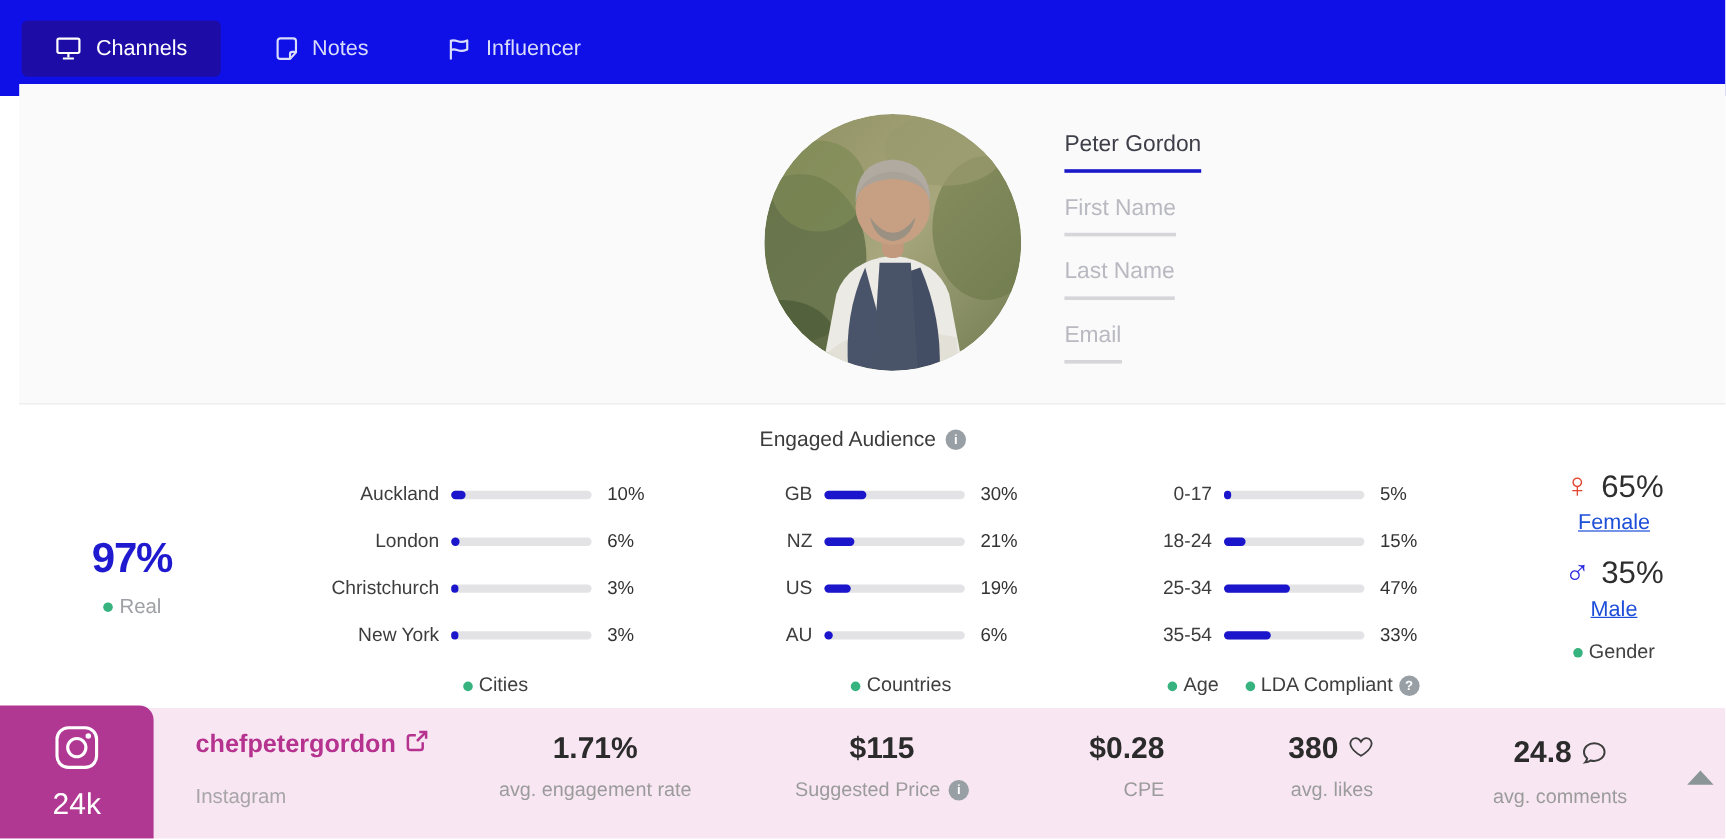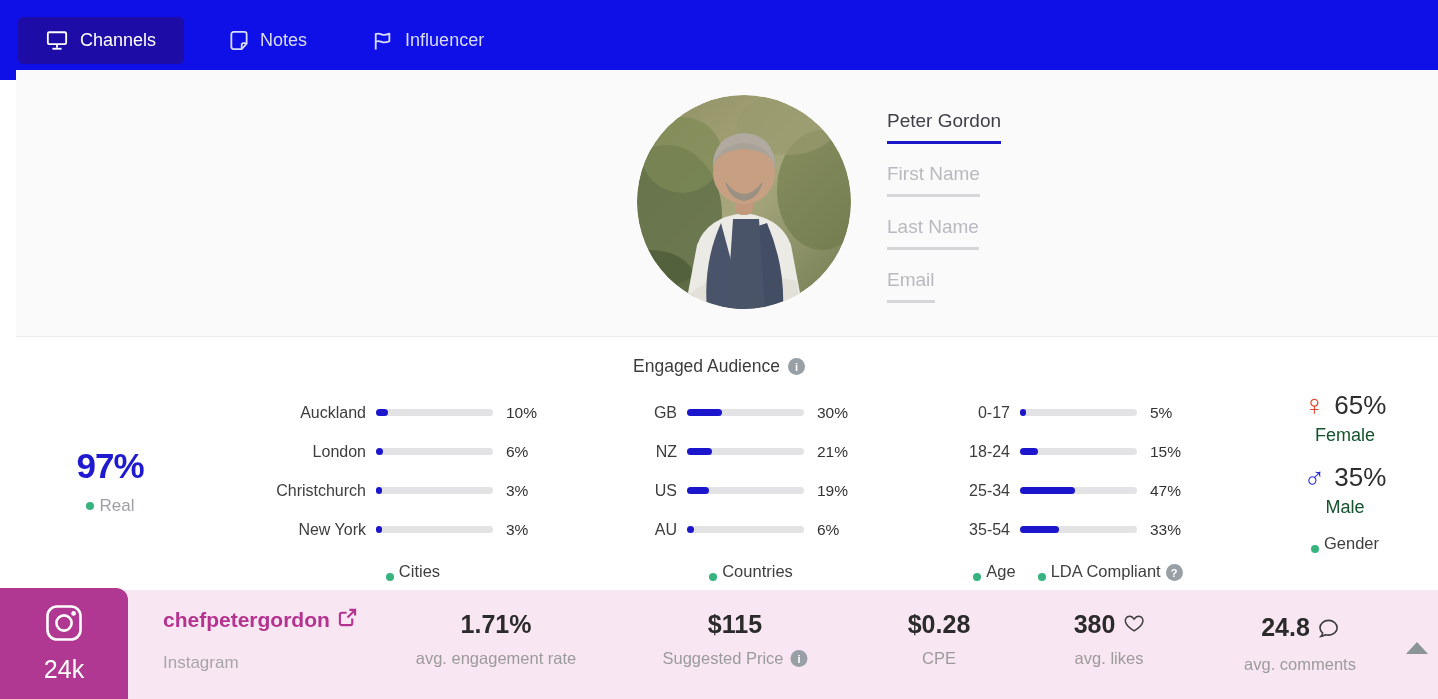--- a/index.html
+++ b/index.html
@@ -52,45 +52,45 @@
 
   .col-cities { left:270px; width:286px; }
   .col-cities .bar-label { width:96px; }
   .col-countries { left:637px; width:228px; }
   .col-countries .bar-label { width:40px; }
   .col-age { left:958px; width:240px; }
   .col-age .bar-label { width:52px; }
 
   .legend { margin-top:13px; display:flex; align-items:center; justify-content:center;
             gap:22px; font-size:16.5px; color:#3f3f3f; }
-  .legend-item { display:flex; align-items:flex-end; gap:5px; }
+  .legend-item { display:flex; align-items:center; gap:5px; }
   .dot { width:8px; height:8px; border-radius:50%; background:#36b37e; flex:none; }
 
   .gender-col { position:absolute; left:1275px; top:52px; width:140px; text-align:center; }
   .g-block { margin-bottom:16px; }
   .g-row { display:flex; align-items:center; justify-content:center; gap:9px; }
   .g-sym { font-size:29px; line-height:1; font-weight:bold; }
   .g-sym.female { color:#e3442e; }
   .g-sym.male { color:#2a2ae0; }
   .g-val { font-size:26px; font-weight:normal; color:#2e2e2e; }
-  .g-lbl { margin-top:4px; font-size:18px; color:#14532d; }
+  .g-lbl { margin-top:4px; font-size:18px; color:#1d4ed8;text-decoration:underline; }
 
   
   .channel-bar { position:absolute; top:590px; left:0; width:100%; height:109px;
                  background:#f8e7f3; }
   .ig-block { position:absolute; left:0; top:-2px; width:128px; height:111px;
               background:#b13892; border-top-right-radius:12px;
               display:flex; flex-direction:column; align-items:center;
               justify-content:center; gap:8px; color:#fff; cursor:pointer; }
   .ig-count { font-size:25px; color:#fff; }
   .stat { position:absolute; top:20px; text-align:center; transform:translateX(-50%); }
   .stat-val { font-size:25px; font-weight:bold; color:#2b2b2b;
               display:flex; align-items:center; justify-content:center; gap:8px; }
   .stat-lbl { margin-top:10px; font-size:16.5px; color:#9b9b9b;
-              display:flex; align-items:center; justify-content:center; gap:7px; }
+              display:flex; align-items:center; justify-content:flex-end; gap:7px; }
   .stat-user { position:absolute; left:163px; top:18px; text-align:left; transform:none; }
   .user-link { display:flex; align-items:center; gap:8px; font-size:21px; font-weight:bold;
                color:#b5338f; cursor:pointer; text-decoration:none; }
   .user-platform { margin-top:21px; font-size:17px; color:#a8a5a8; }
   .collapse-arrow { position:absolute; right:10px; top:52px; width:0; height:0; cursor:pointer;
                     border-left:11px solid transparent; border-right:11px solid transparent;
                     border-bottom:12px solid #8b9496; }
 </style>
 </head>
 <body>

